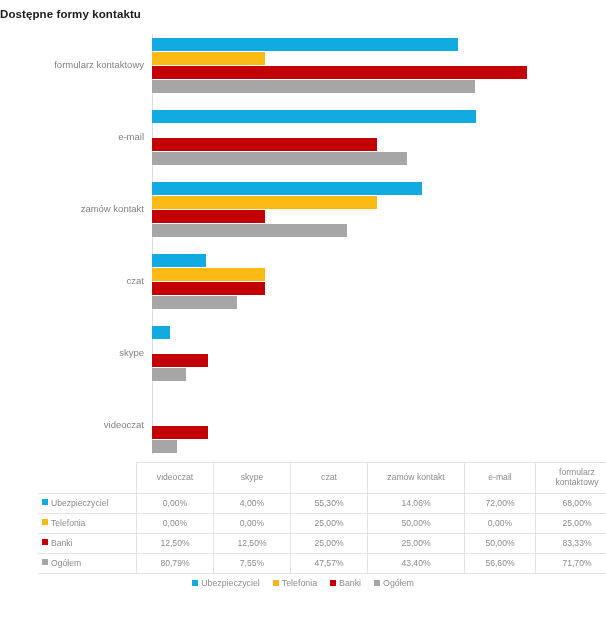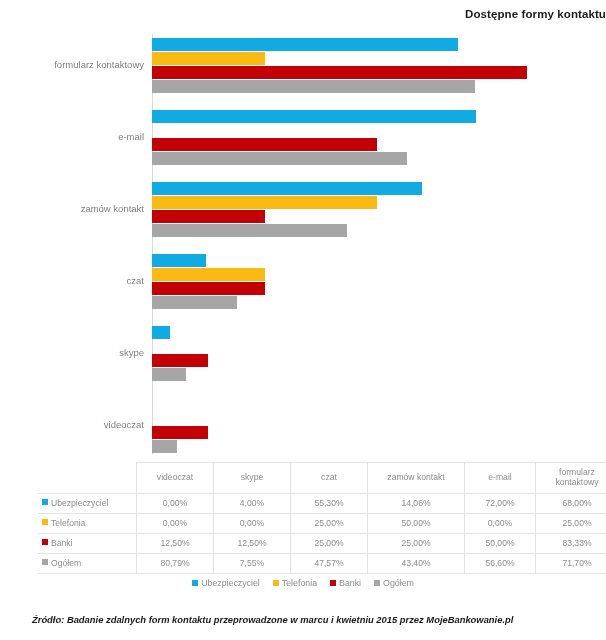--- a/index.html
+++ b/index.html
@@ -13,21 +13,21 @@
     font-family: "Liberation Sans", sans-serif;
     overflow: hidden;
     position: relative;
   }
   #page { position: relative; width: 606px; height: 640px; }
 
   
   .chart-title {
     position: absolute;
     top: 8px; left: 0; right: 0;
-    text-align: right;
+    text-align: left;
     font-size: 11.5px;
     font-weight: bold;
     color: #1a1a1a;
     letter-spacing: 0.1px;
   }
 
   
   .plot {
     position: absolute;
     left: 0; top: 30px;
@@ -246,15 +246,14 @@
       <div class="legend-item">
         <span class="legend-swatch" style="background: rgb(195, 0, 5);"></span>
         <span>Banki</span>
       </div>
       <div class="legend-item">
         <span class="legend-swatch" style="background: rgb(166, 166, 166);"></span>
         <span>Ogółem</span>
       </div>
     </div>
 
-  <div class="source-note">Źródło: Badanie zdalnych form kontaktu przeprowadzone w marcu i kwietniu 2015 przez MojeBankowanie.pl</div>
 
 </div>
 
 </body></html>

